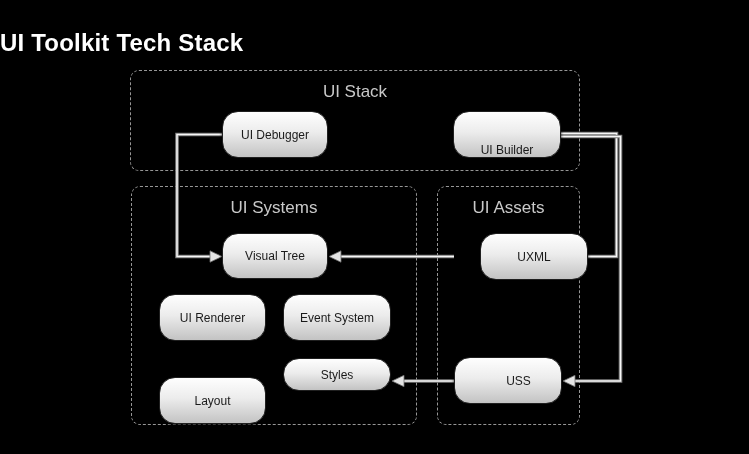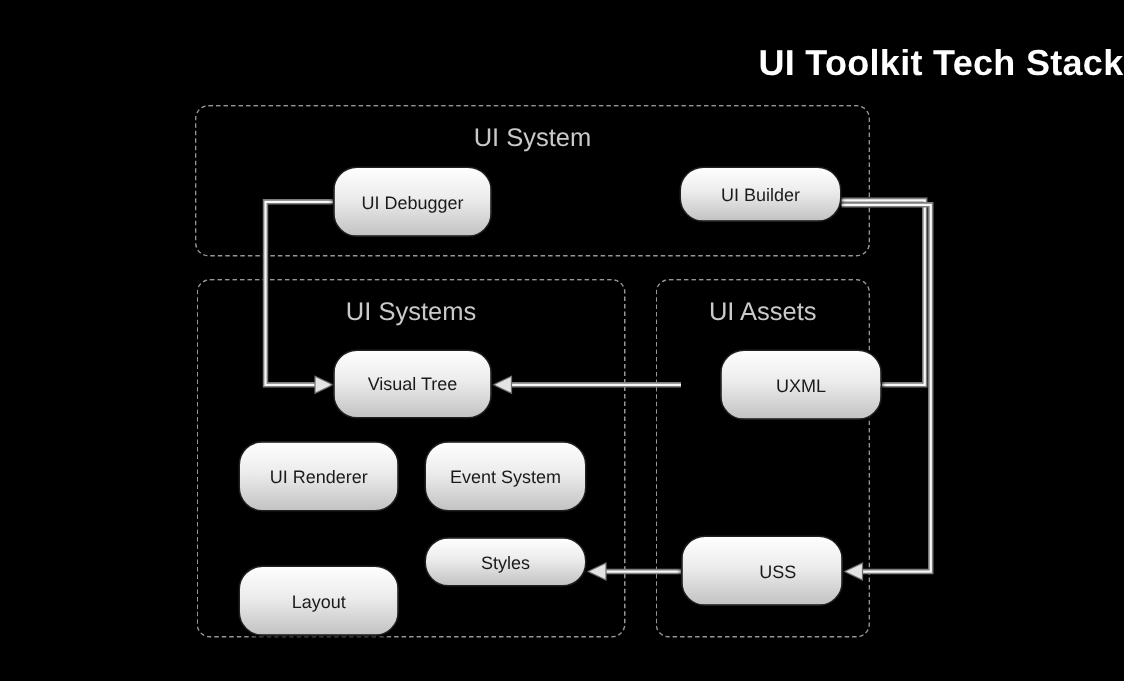--- a/index.html
+++ b/index.html
@@ -13,21 +13,21 @@
     height: 454px;
     background: #000;
     overflow: hidden;
     font-family: "Liberation Sans", sans-serif;
   }
   .diagram-title {
     position: absolute;
     top: 29px;
     left: 0;
     width: 749px;
-    text-align: right;
+    text-align: left;
     color: #fff;
     font-size: 24px;
     font-weight: 700;
     letter-spacing: 0.2px;
   }
   .group {
     position: absolute;
     border: 1px dashed #969696;
     border-radius: 9px;
     box-sizing: border-box;
@@ -78,21 +78,21 @@
   }
 </style>
 </head>
 <body>
 
 <div class="stage">
 
   <div class="diagram-title">UI Toolkit Tech Stack</div>
 
   <div class="group" style="left:130px; top:70px; width:450px; height:101px;">
-    <span class="group-label">UI System</span>
+    <span class="group-label">UI Stack</span>
   </div>
 
   <div class="group" style="left:131px; top:186px; width:286px; height:239px;">
     <span class="group-label">UI Systems</span>
   </div>
 
   <div class="group" style="left:437px; top:186px; width:143px; height:239px;text-decoration:underline;">
     <span class="group-label">UI Assets</span>
   </div>
 
@@ -126,21 +126,21 @@
       <path class="edge-halo" d="M 454 381 H 404"></path>
       <path class="edge-core" d="M 454 381 H 404"></path>
       <polygon class="arrowhead" points="404,375.3 392,381 404,386.7"></polygon>
     </g>
   </svg>
 
   <div class="node" style="left:222px; top:111px; width:106px; height:47px;">
     <span>UI Debugger</span>
   </div>
 
-  <div class="node" style="left:453px; top:111px; width:108px; height:37px;">
+  <div class="node" style="left:453px; top:111px; width:108px; height:47px;align-items:flex-end;">
     <span>UI Builder</span>
   </div>
 
   <div class="node" style="left:222px; top:233px; width:106px; height:46px;">
     <span>Visual Tree</span>
   </div>
 
   <div class="node" style="left:159px; top:294px; width:107px; height:47px;">
     <span>UI Renderer</span>
   </div>

